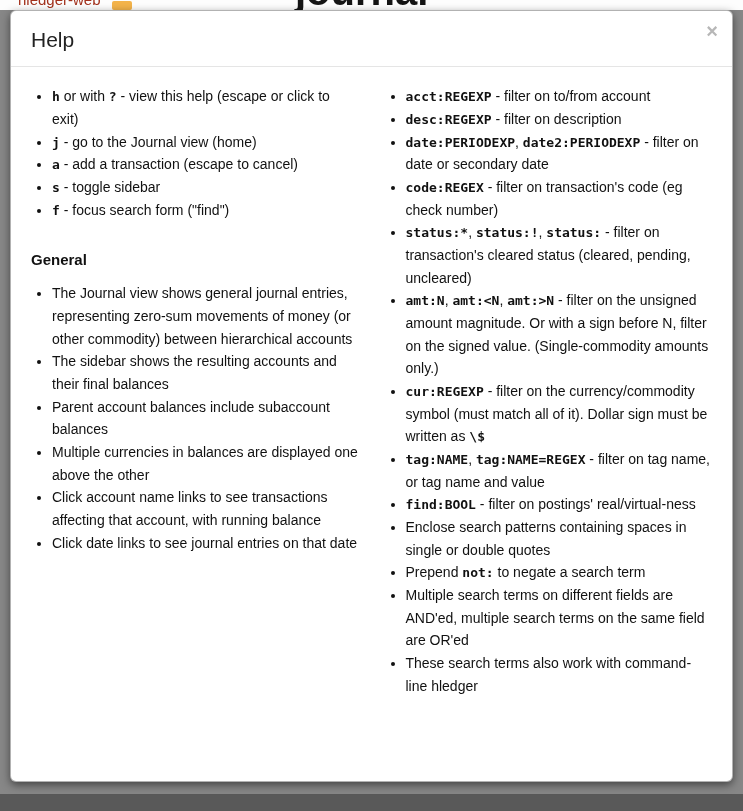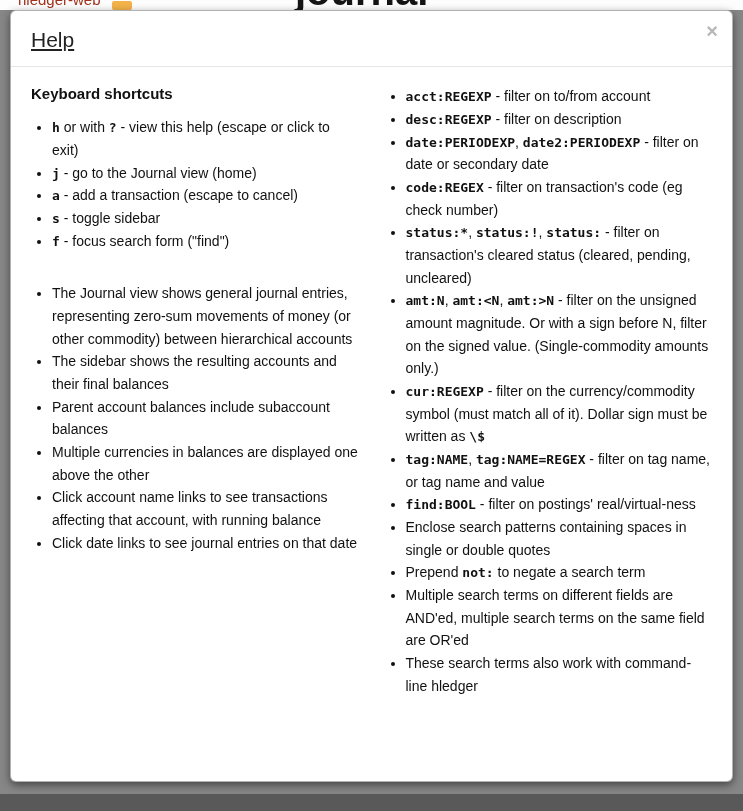--- a/index.html
+++ b/index.html
@@ -60,21 +60,20 @@
   }
   .modal-header {
     padding: 15px 18px 13px 20px;
     border-bottom: 1px solid #e5e5e5;
     position: relative;
   }
   .modal-title {
     margin: 0;
     font-size: 21px; font-weight: 500; color: #222;
     line-height: 1.3;
-    text-decoration: underline;
   }
   .close {
     position: absolute; top: 10px; right: 14px;
     font-size: 20px; font-weight: bold; color: #b7b7b7;
     cursor: pointer; line-height: 1;
   }
 
   .modal-body {
     padding: 18px 20px 20px 20px;
     display: flex;
@@ -118,28 +117,28 @@
   <span class="big-heading">journal</span>
 </div>
 
 <div class="modal">
   <div class="modal-header">
     <span class="close">×</span>
     <h3 class="modal-title">Help</h3>
   </div>
   <div class="modal-body">
     <div class="col">
-      <h4>Keyboard shortcuts</h4>
       <ul>
           <li><span class="code">h</span><span> or with </span><span class="code">?</span><span> - view this help (escape or click to exit)</span></li>
           <li><span class="code">j</span><span> - go to the Journal view (home)</span></li>
           <li><span class="code">a</span><span> - add a transaction (escape to cancel)</span></li>
           <li><span class="code">s</span><span> - toggle sidebar</span></li>
           <li><span class="code">f</span><span> - focus search form ("find")</span></li>
         </ul>
+      <h4>General</h4>
       <ul>
           <li><span>The Journal view shows general journal entries, representing zero-sum movements of money (or other commodity) between hierarchical accounts</span></li>
           <li><span>The sidebar shows the resulting accounts and their final balances</span></li>
           <li><span>Parent account balances include subaccount balances</span></li>
           <li><span>Multiple currencies in balances are displayed one above the other</span></li>
           <li><span>Click account name links to see transactions affecting that account, with running balance</span></li>
           <li><span>Click date links to see journal entries on that date</span></li>
         </ul>
     </div>
     <div class="col">

